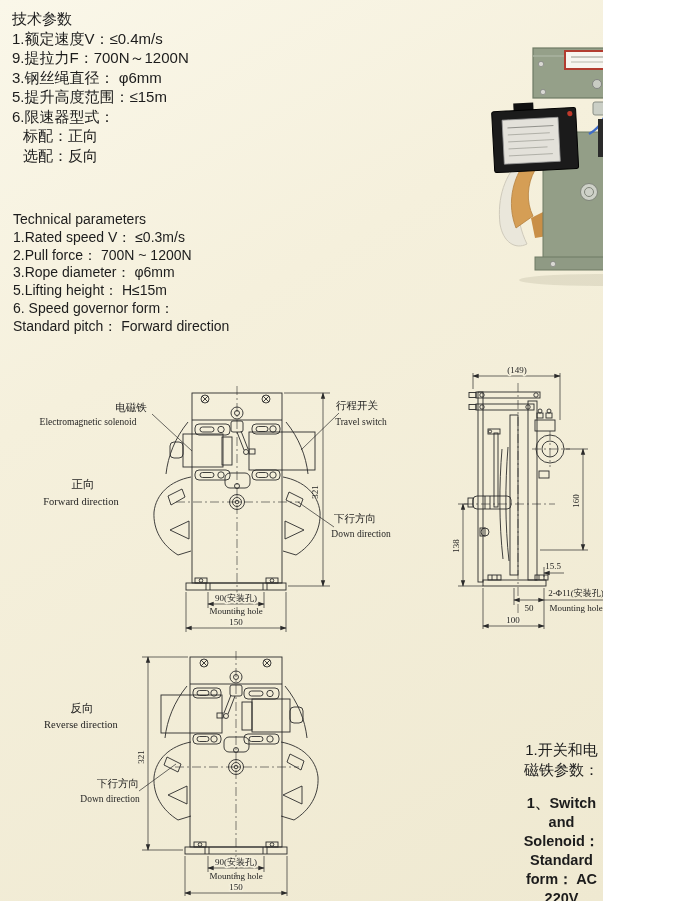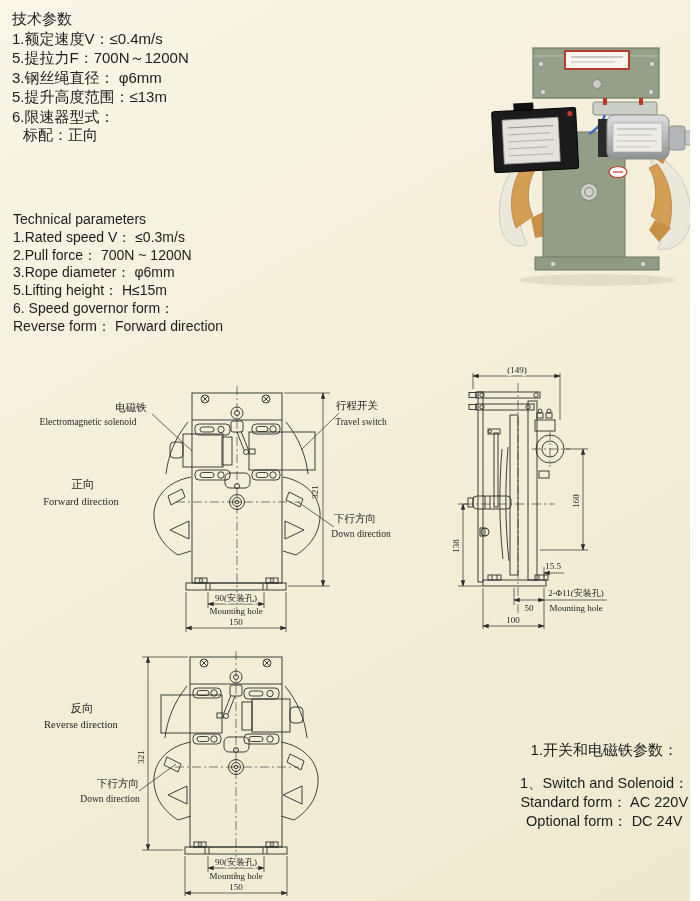--- a/index.html
+++ b/index.html
@@ -1,24 +1,24 @@
 <!DOCTYPE html>
 <html><head>
 <meta charset="utf-8">
 <style>
   html,body{margin:0;padding:0;}
-  .page{position:relative;width:690px;height:901px;overflow:hidden;
+  .page{position:relative;width:603px;height:901px;overflow:hidden;
         background:linear-gradient(150deg,#faf7e9 0%,#f5f0dc 35%,#efe9d1 100%);
         font-family:"Liberation Sans","DejaVu Sans",sans-serif;color:#1c1c1c;}
   .abs{position:absolute;}
   .cn-block{font-size:15px;line-height:19.5px;}
   .en-block{font-size:14px;line-height:17.8px;}
-  .indent{padding-left:11px;font-family:Liberation Serif, serif;}
+  .indent{padding-left:11px;}
   .sw-cn{font-size:15px;line-height:20px;}
-  .sw-en{font-size:14.5px;line-height:19px;}
+  .sw-en{font-size:14.5px;line-height:19px;font-weight:bold;}
   .sw-gap{height:14px;}
   svg text{fill:#1f1f1f;font-family:"Liberation Serif","DejaVu Serif",serif;}
   svg .cjk{font-family:"Liberation Sans","DejaVu Sans",sans-serif;}
   .draw line,.draw path,.draw rect,.draw circle,.draw ellipse,.draw polyline{
       stroke:#2b2b2b;stroke-width:0.9;fill:none;}
   .dim line{stroke:#2b2b2b;stroke-width:0.7;fill:none;}
   .cl{stroke-dasharray:9 3 2 3;stroke-width:0.6 !important;}
   .halo{paint-order:stroke;stroke:#f4efdb;stroke-width:3px;stroke-linejoin:round;}
   .dimtxt{font-size:9px;}
   .lbl-cn{font-size:10.5px;}
@@ -26,35 +26,36 @@
   .big-cn{font-size:11.5px;}
 </style>
 </head>
 <body>
 
 <div class="page">
 
   <div class="abs cn-block" style="left:12px;top:9px;">
     <div>技术参数</div>
     <div>1.额定速度V：≤0.4m/s</div>
-    <div>5.提拉力F：700N～1200N</div>
+    <div>9.提拉力F：700N～1200N</div>
     <div>3.钢丝绳直径： φ6mm</div>
-    <div>5.提升高度范围：≤13m</div>
+    <div>5.提升高度范围：≤15m</div>
     <div>6.限速器型式：</div>
     <div class="indent">标配：正向</div>
+    <div class="indent">选配：反向</div>
   </div>
 
   <div class="abs en-block" style="left:13px;top:211px;">
     <div>Technical parameters</div>
     <div>1.Rated speed V： ≤0.3m/s</div>
     <div>2.Pull force： 700N ~ 1200N</div>
     <div>3.Rope diameter： φ6mm</div>
     <div>5.Lifting height： H≤15m</div>
     <div>6. Speed governor form：</div>
-    <div>Reverse form： Forward direction</div>
+    <div>Standard pitch： Forward direction</div>
   </div>
 
   <svg class="abs" style="left:455px;top:12px;" width="245" height="285" viewBox="0 0 245 285">
     <ellipse cx="142" cy="268" rx="78" ry="6" fill="rgba(70,65,40,0.10)"></ellipse>
 
     <g>
       <path d="M66,148 C50,162 42,186 45,212 C48,230 60,238 72,232 C60,208 60,178 72,154 Z" fill="#eae7db" stroke="#cfcabb" stroke-width="1"></path>
       <path d="M64,160 C55,178 54,198 61,216 L78,204 C71,190 72,172 80,158 Z" fill="#d59e55" stroke="#b5803e" stroke-width="0.8"></path>
       <path d="M198,142 C222,152 236,176 236,206 C234,228 219,240 203,237 C212,208 211,174 196,150 Z" fill="#eae7db" stroke="#cfcabb" stroke-width="1"></path>
       <path d="M202,152 C215,168 220,192 214,216 L196,204 C203,188 202,168 194,156 Z" fill="#d59e55" stroke="#b5803e" stroke-width="0.8"></path>

